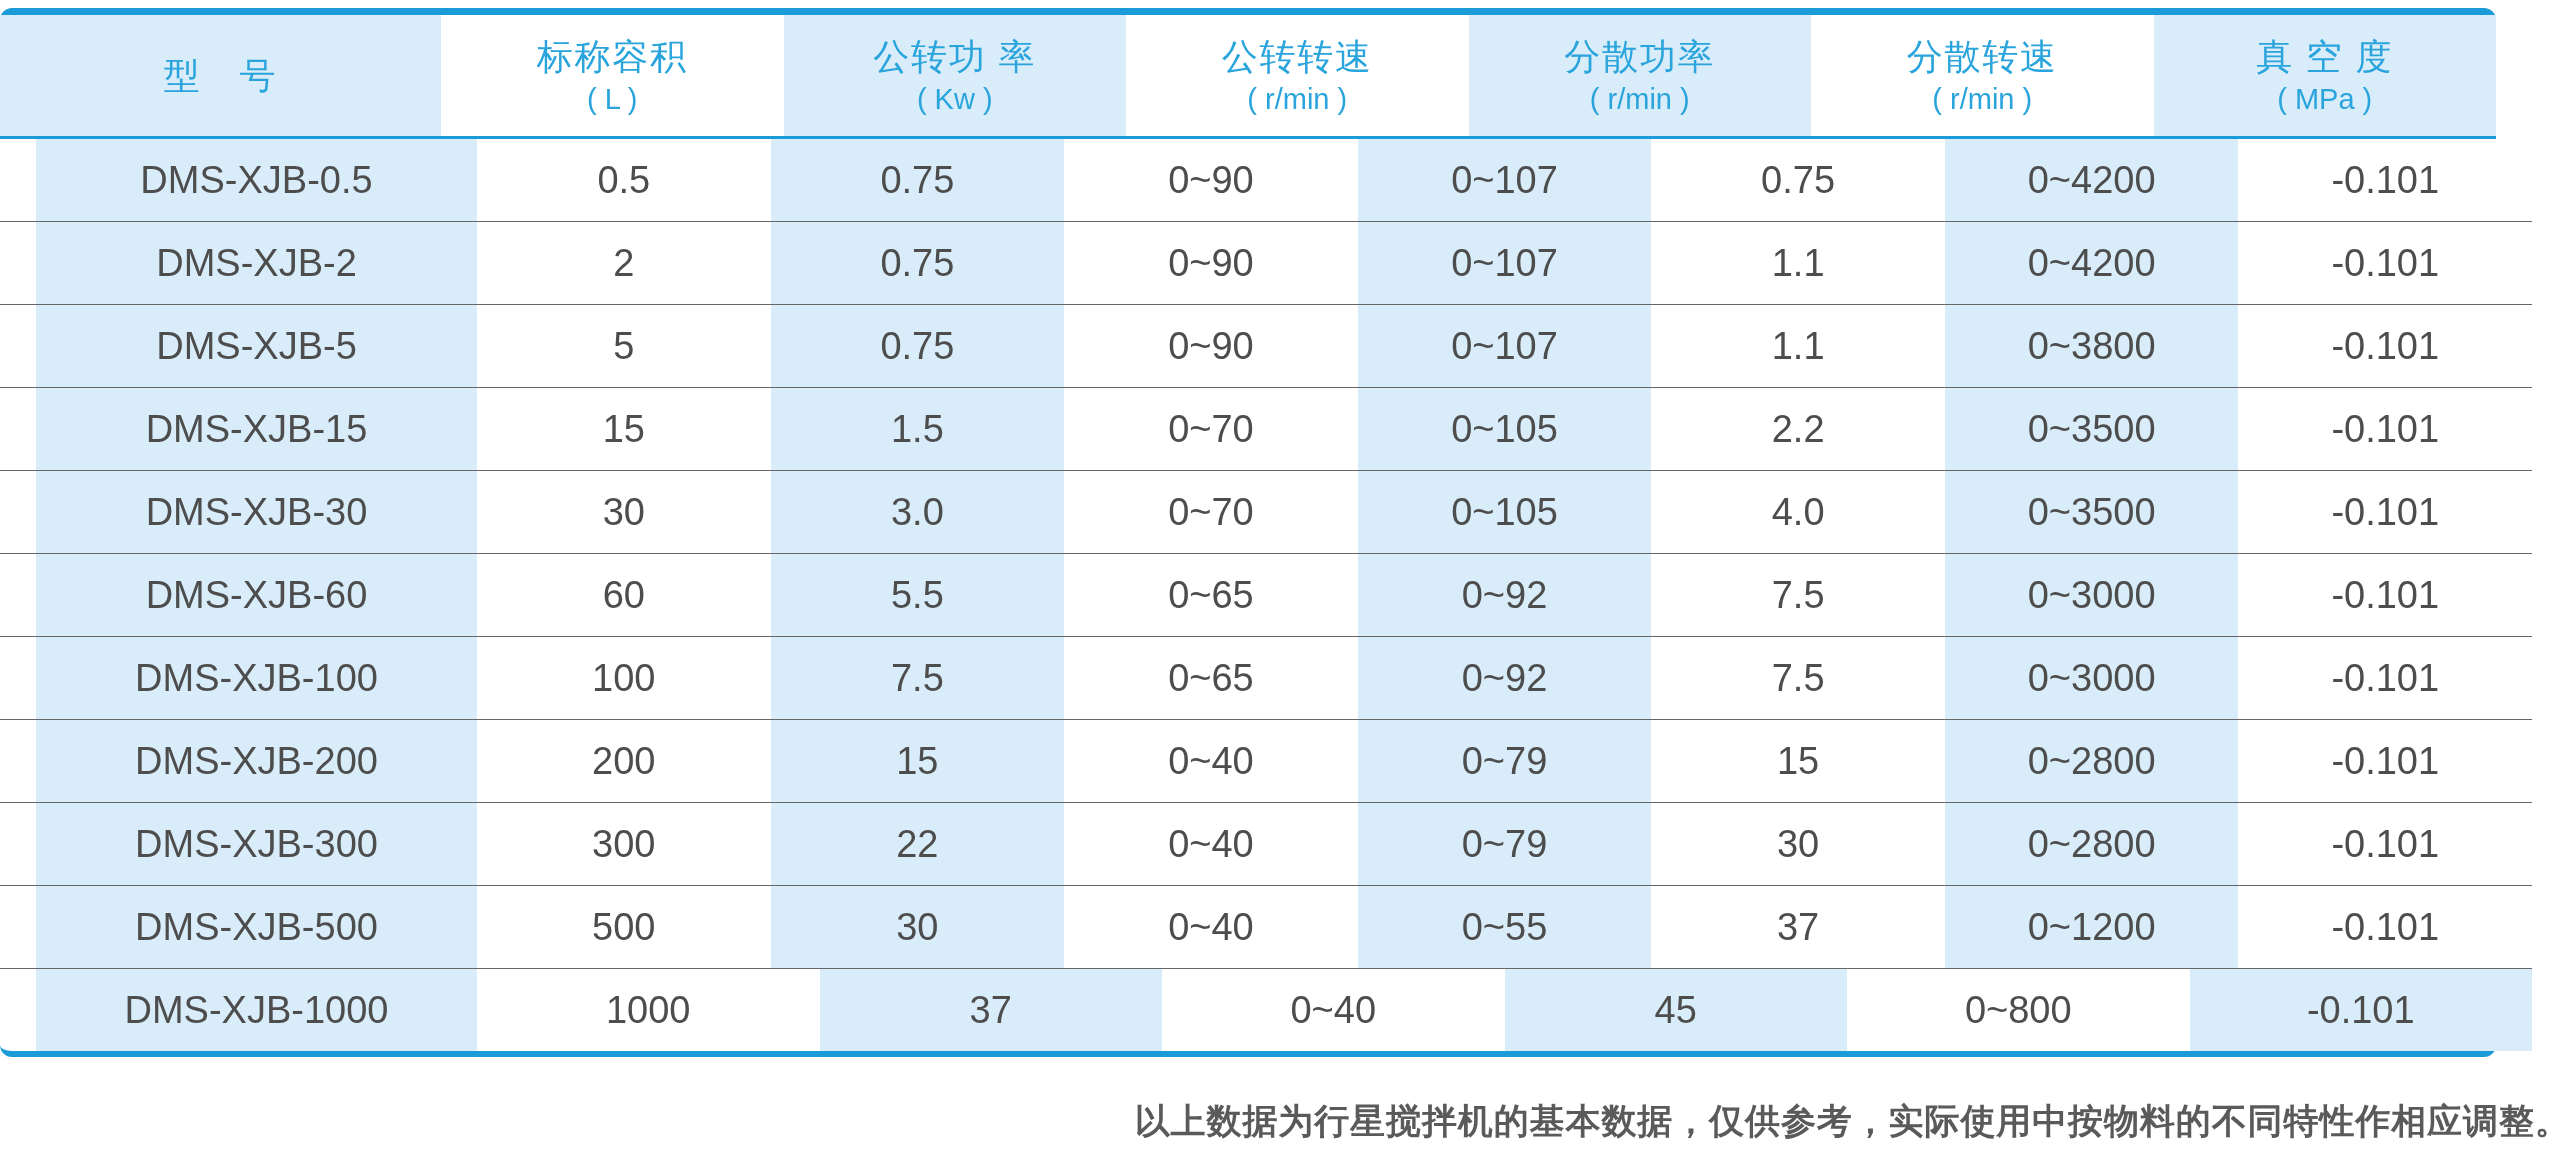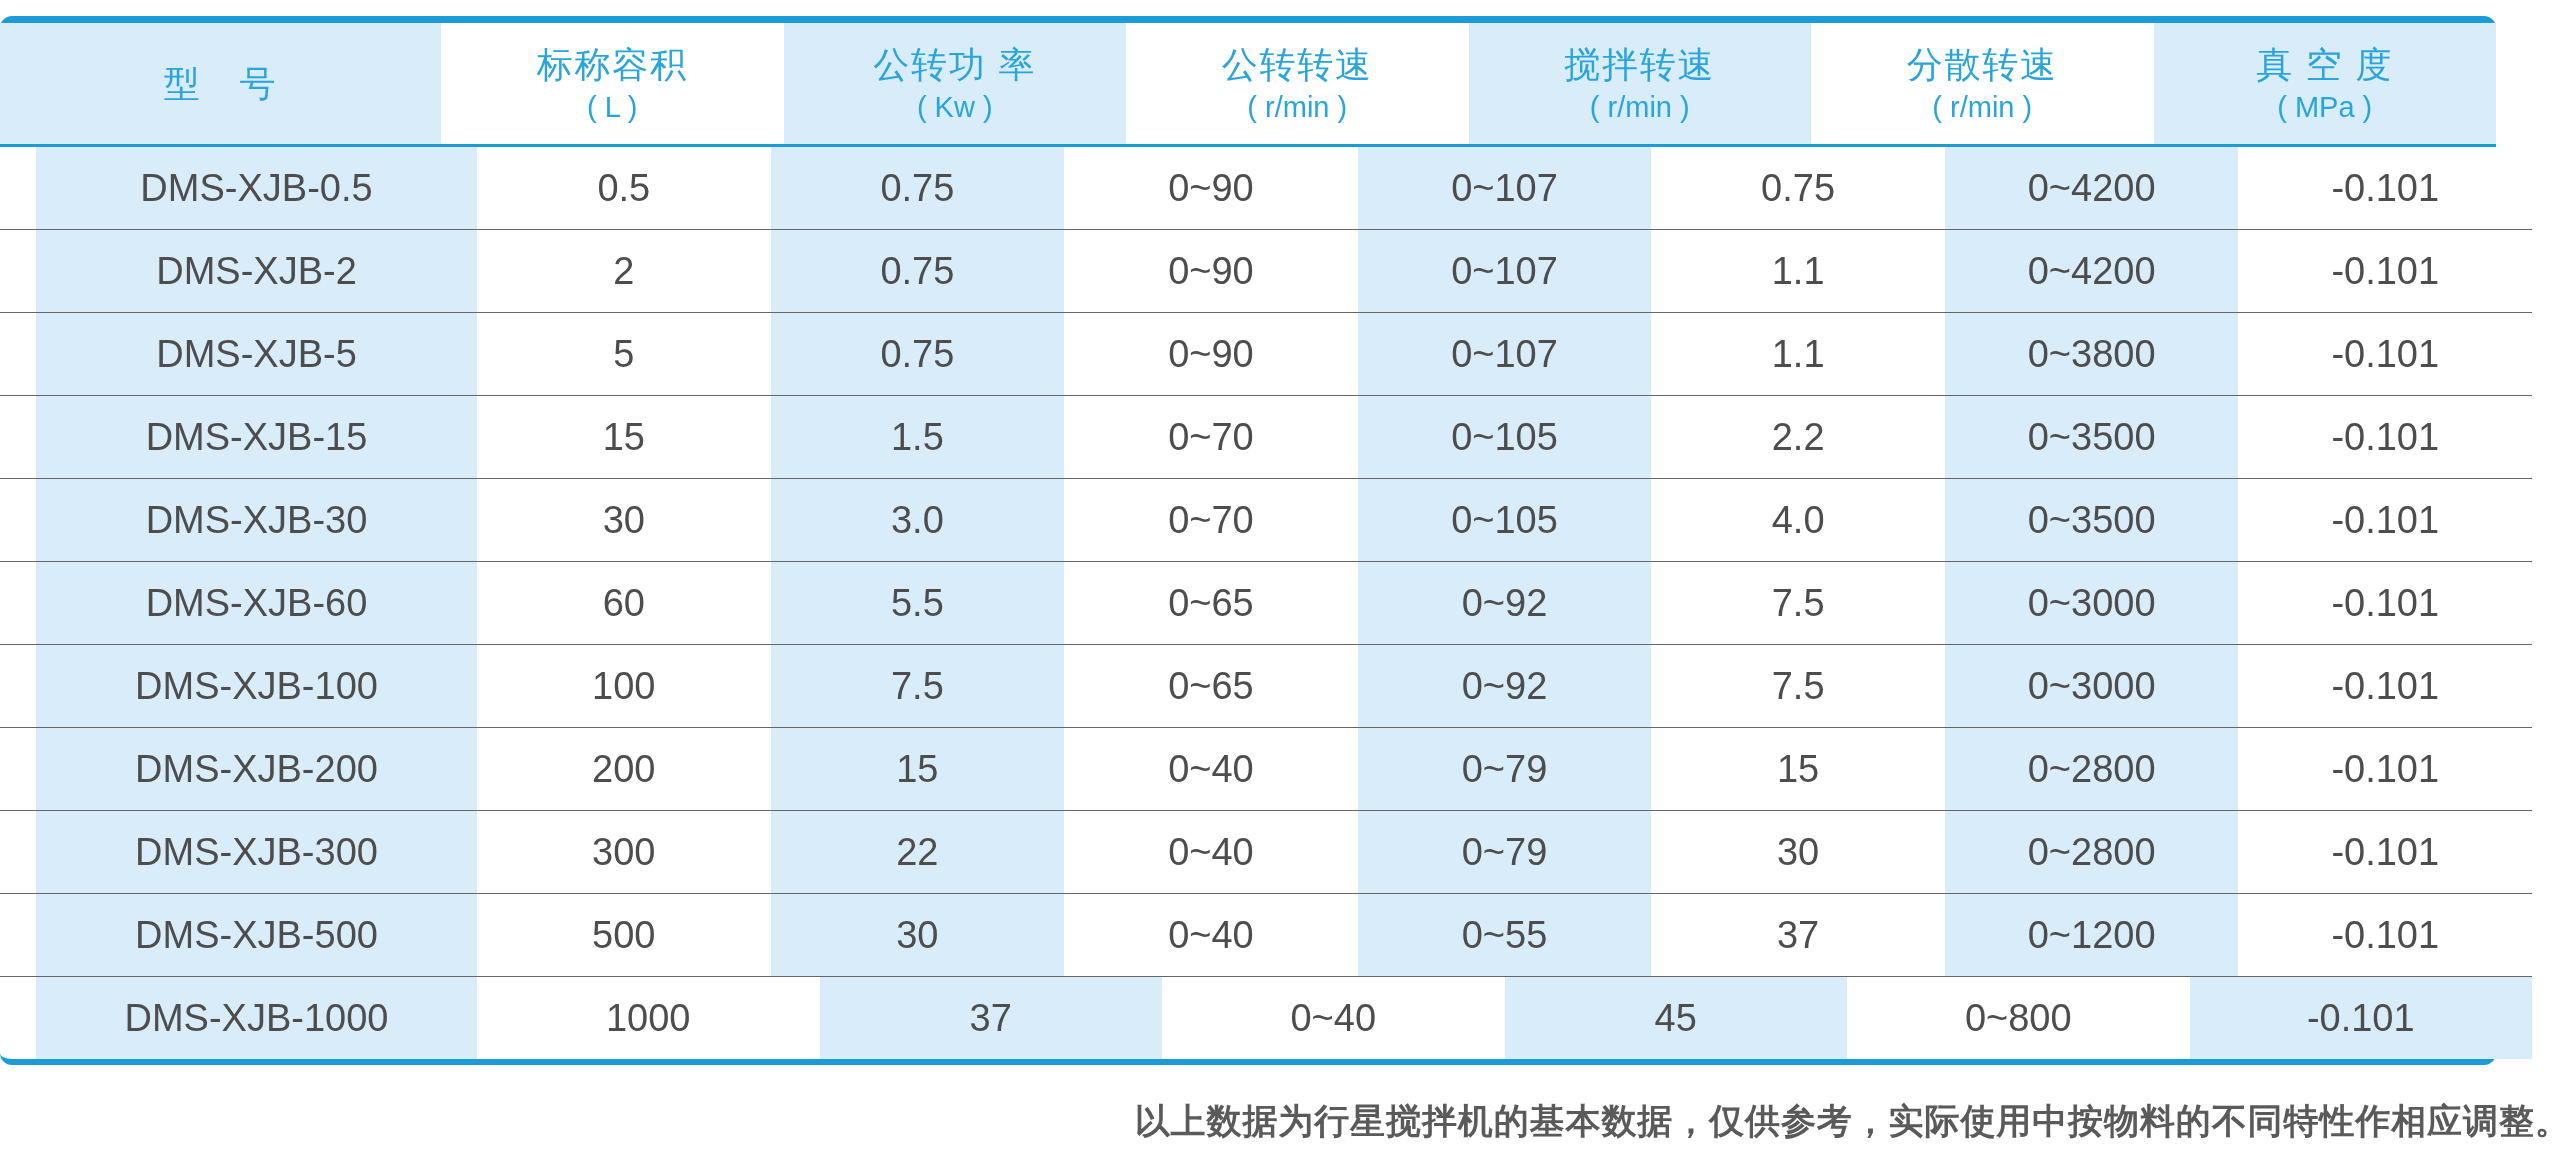--- a/index.html
+++ b/index.html
@@ -4,21 +4,21 @@
 <style>
   html,body{margin:0;padding:0;}
   body{
     width:2576px;height:1152px;
     background:#ffffff;
     font-family:"Liberation Sans", sans-serif;
     overflow:hidden;
     position:relative;
   }
   .spec-table{
-    margin-top:16px;
+    margin-top:8px;
     width:2496px;
     border-top:7px solid #1B9CD8;
     border-bottom:6.2px solid #1B9CD8;
     box-sizing:border-box;
     border-radius:12px;
   }
   .row{display:flex;width:100%;}
   .c{
     flex:0 0 auto;
     display:flex;flex-direction:column;
@@ -78,21 +78,21 @@
       </div>
       <div class="c wN">
         <div class="header-title">公转功 率</div>
         <div class="header-unit">( Kw )</div>
       </div>
       <div class="c wN">
         <div class="header-title">公转转速</div>
         <div class="header-unit">( r/min )</div>
       </div>
       <div class="c wN">
-        <div class="header-title">搅拌转速</div>
+        <div class="header-title">分散功率</div>
         <div class="header-unit">( r/min )</div>
       </div>
       <div class="c wN">
         <div class="header-title">分散转速</div>
         <div class="header-unit">( r/min )</div>
       </div>
       <div class="c wN">
         <div class="header-title">真 空 度</div>
         <div class="header-unit">( MPa )</div>
       </div>

